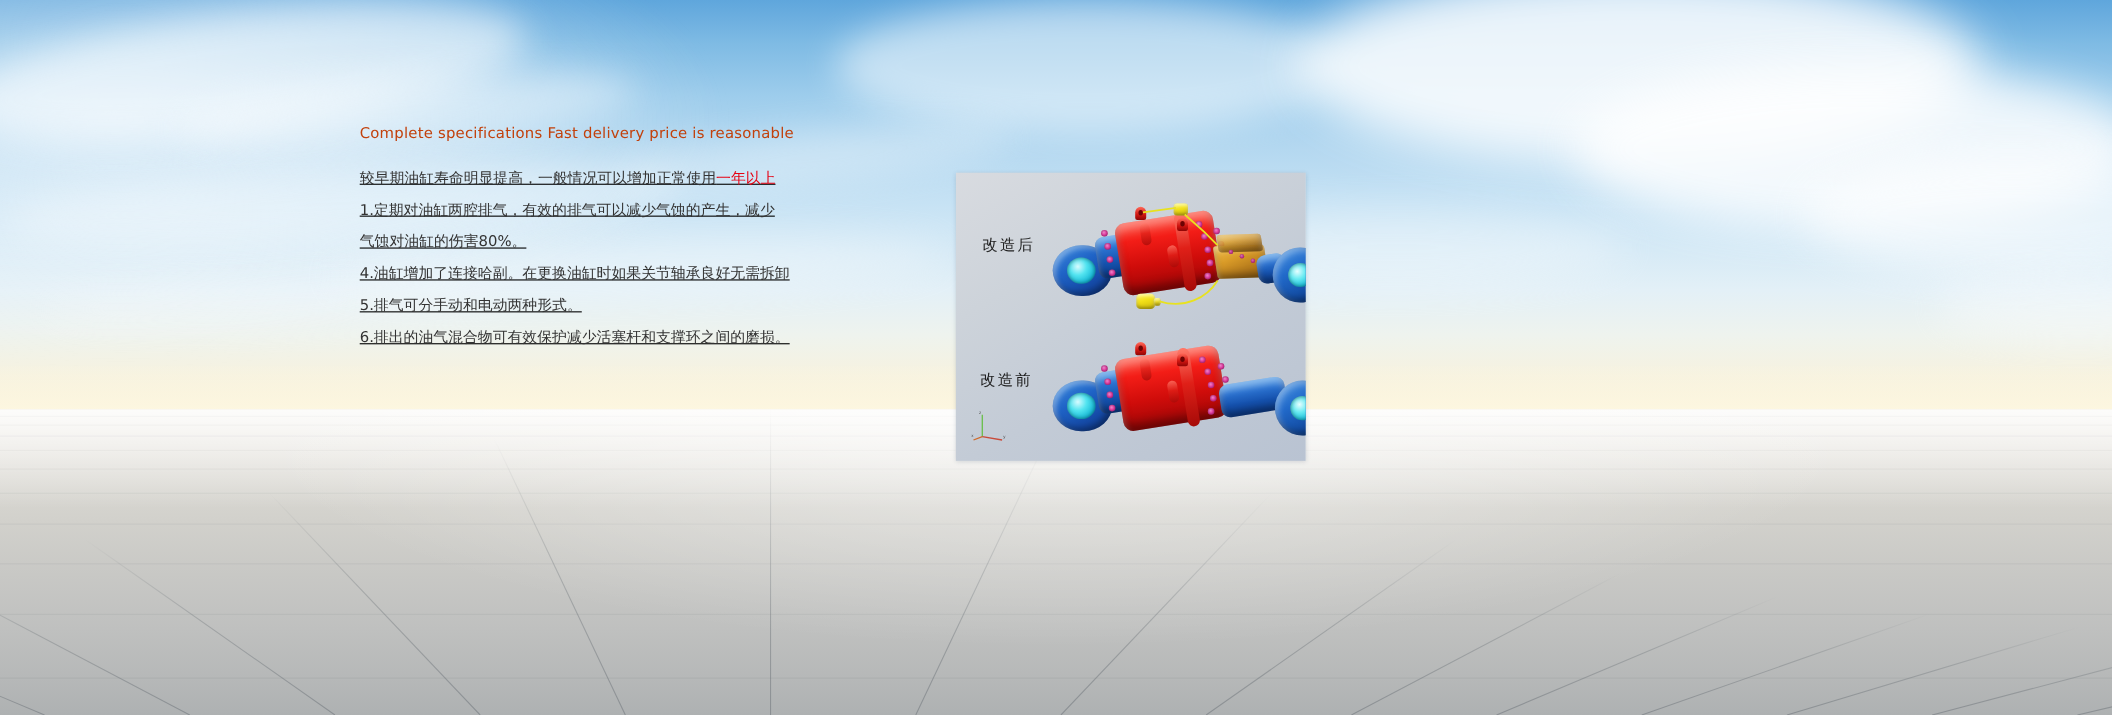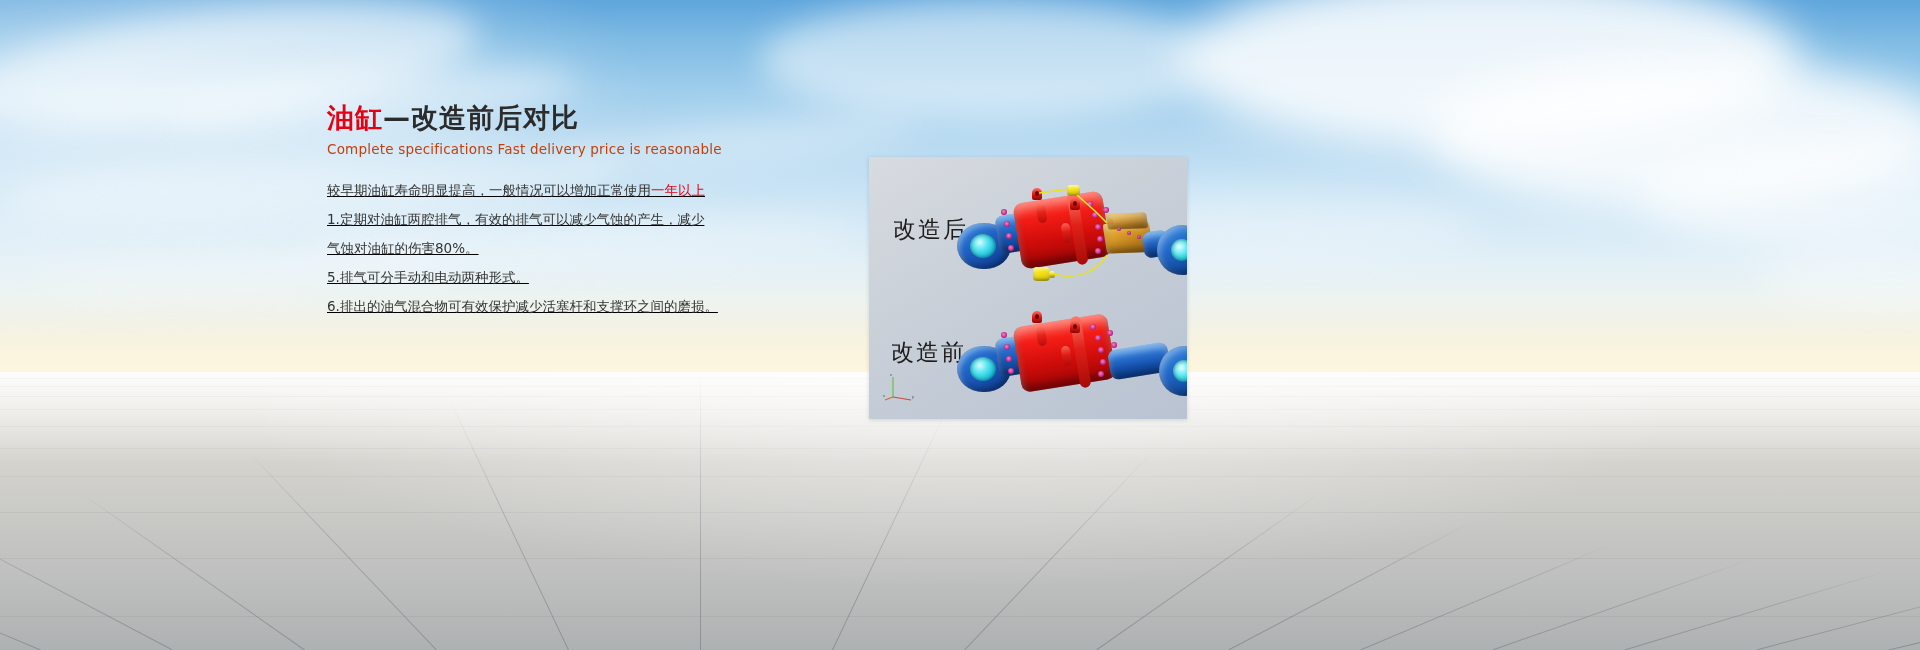--- a/index.html
+++ b/index.html
@@ -107,21 +107,21 @@
   
   .panel{
     position:absolute;left:869px;top:157px;width:318px;height:262px;
     background:linear-gradient(150deg,#d8dbe0 0%,#cdd3da 30%,#c3cbd6 60%,#b9c3d2 100%);
     box-shadow:0 1px 4px rgba(40,60,90,.18);
     overflow:hidden;
   }
   .panel .lbl{
     position:absolute;
     font-family:"DejaVu Sans","Liberation Sans",sans-serif;
-    font-size:23px;color:#1d1d1d;letter-spacing:2px;white-space:nowrap;
+    font-size:14px;color:#1d1d1d;letter-spacing:2px;white-space:nowrap;
   }
   .lbl-after{left:24px;top:57px;}
   .lbl-before{left:22px;top:180px;}
 
   .axis{position:absolute;left:14px;top:214px;width:34px;height:30px;}
 
   
   .asm{position:absolute;}
   .asm.top{left:88px;top:22px;}
   .asm.bot{left:88px;top:145px;}
@@ -243,30 +243,28 @@
         <div class="vline" style="height: 278px; left: 1492px; transform: rotate(70.66deg);"></div>
         <div class="vline" style="height: 278px; left: 1624px; transform: rotate(73.26deg);"></div>
         <div class="vline" style="height: 278px; left: 1756px; transform: rotate(75.25deg);"></div>
         <div class="vline" style="height: 278px; left: 1888px; transform: rotate(76.83deg);"></div>
       </div>
     <div class="ground-vig"></div>
   </div>
 
   <div class="content">
 
-    <div class="title">
-      <span class="hot">油缸</span><span>—改造前后对比</span>
-    </div>
 
     <div class="subtitle">Complete specifications Fast delivery price is reasonable</div>
 
     <div class="body" id="body-lines">
         <p><span>较早期油缸寿命明显提高，一般情况可以增加正常使用</span><span class="hot">一年以上</span></p>
         <p>1.定期对油缸两腔排气，有效的排气可以减少气蚀的产生，减少</p>
         <p>气蚀对油缸的伤害80%。</p>
+        <p>4.油缸增加了连接哈副。在更换油缸时如果关节轴承良好无需拆卸</p>
         <p>5.排气可分手动和电动两种形式。</p>
         <p>6.排出的油气混合物可有效保护减少活塞杆和支撑环之间的磨损。</p>
       </div>
   </div>
 
   <div class="panel">
 
     <div class="lbl lbl-after">改造后</div>
     <div class="lbl lbl-before">改造前</div>
 

